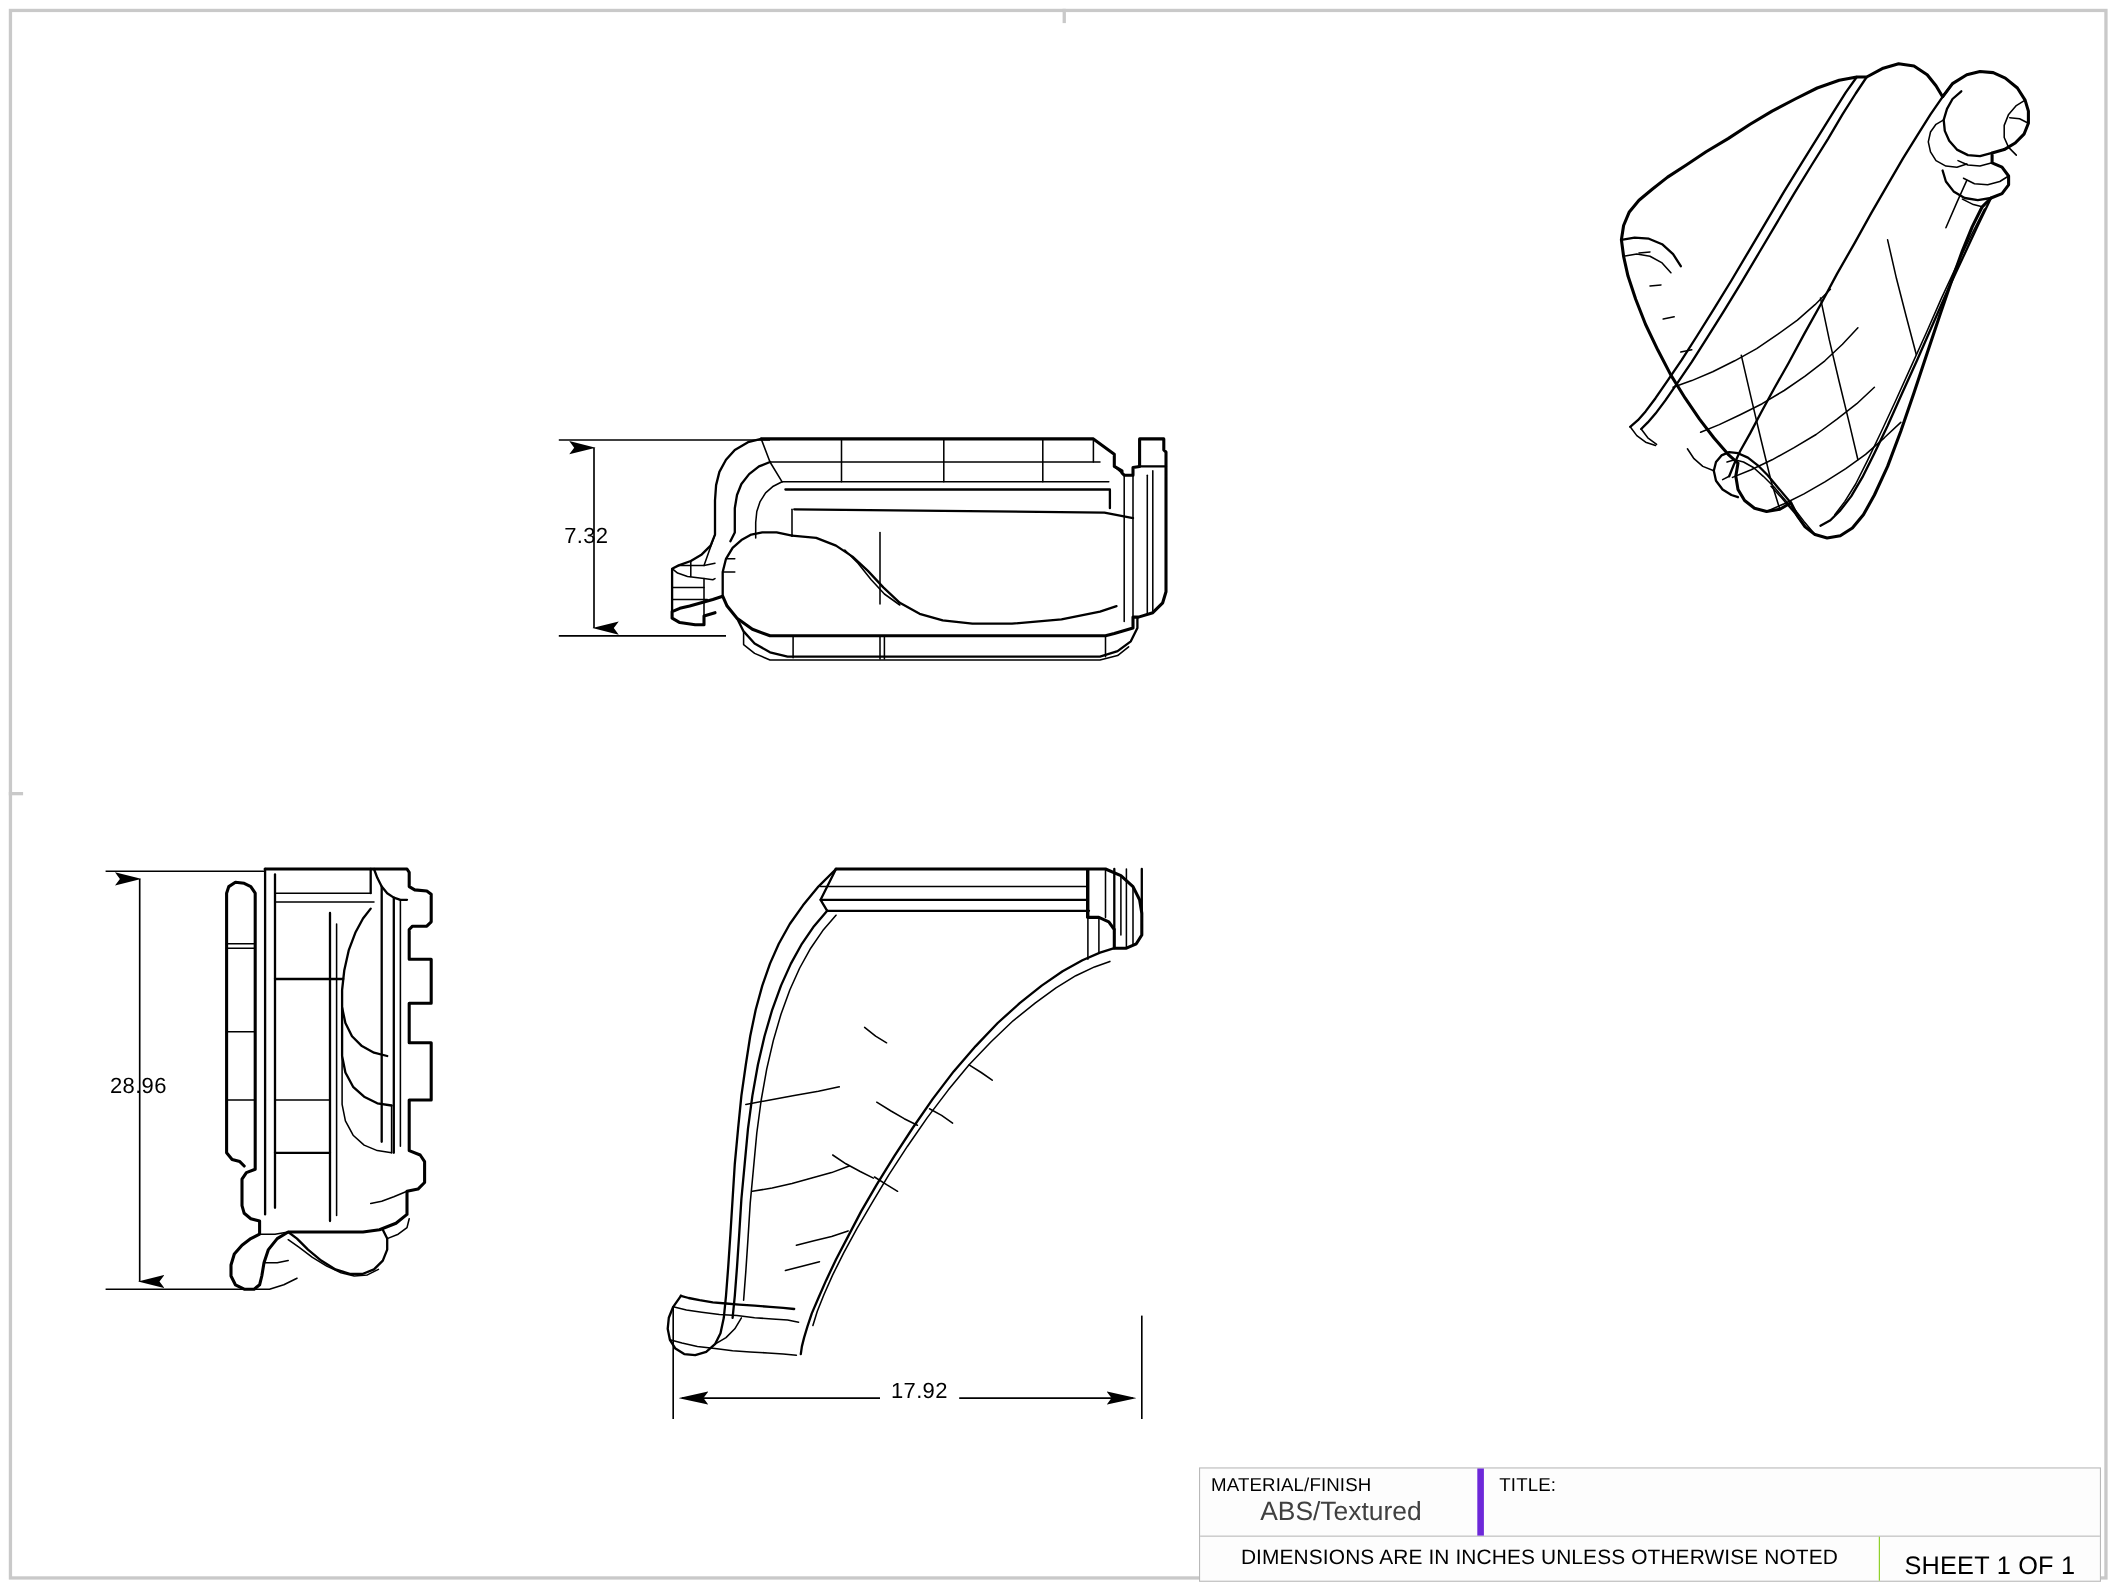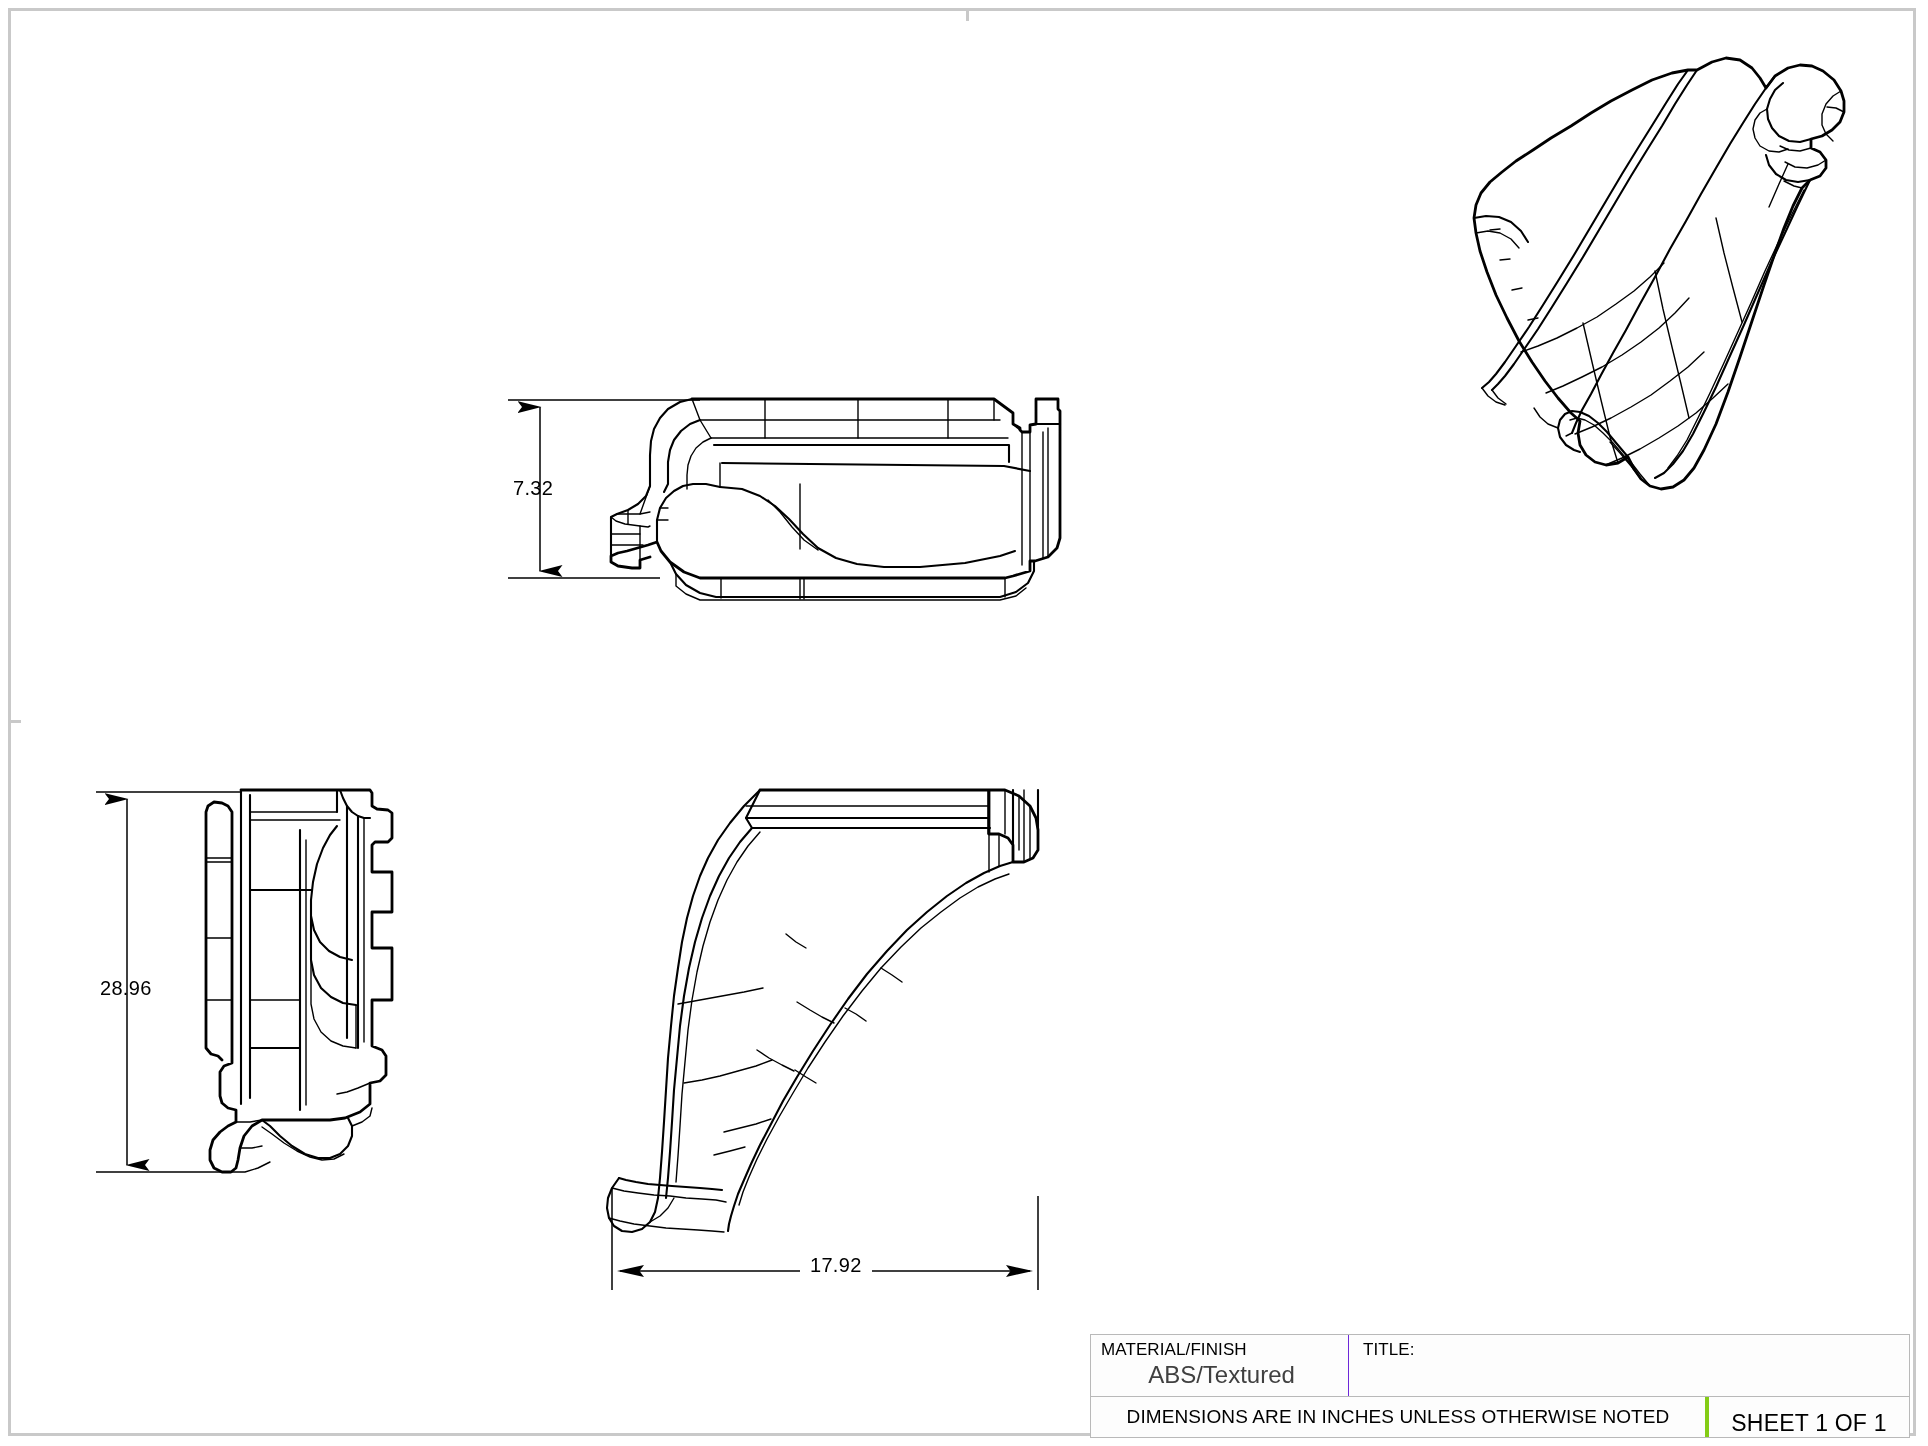--- a/index.html
+++ b/index.html
@@ -83,21 +83,21 @@
   }
   .tb-cell {
     position: relative;
     box-sizing: border-box;
     display: flex;
     flex-direction: column;
     justify-content: flex-start;
   }
   #cell-material {
     width: 258px;
-    border-right: 1px solid #6d28d9;
+    border-right: 6px solid #6d28d9;
     padding: 5px 0 0 10px;
   }
   #cell-title {
     flex: 1;
     padding: 5px 0 0 14px;
   }
   .tb-label {
     font-size: 17px;
     line-height: 19px;
     color: #000000;
@@ -113,21 +113,21 @@
   #material-value {
     text-align: center;
     padding-right: 6px;
   }
   #title-value {
     text-align: center;
     padding-right: 120px;
   }
   #cell-note {
     flex: 1;
-    border-right: 4px solid #84cc16;
+    border-right: 1px solid #84cc16;
     display: flex;
     align-items: center;
     justify-content: center;
   }
   #cell-sheet {
     width: 200px;
     display: flex;
     align-items: center;
     justify-content: flex-end;
   }

